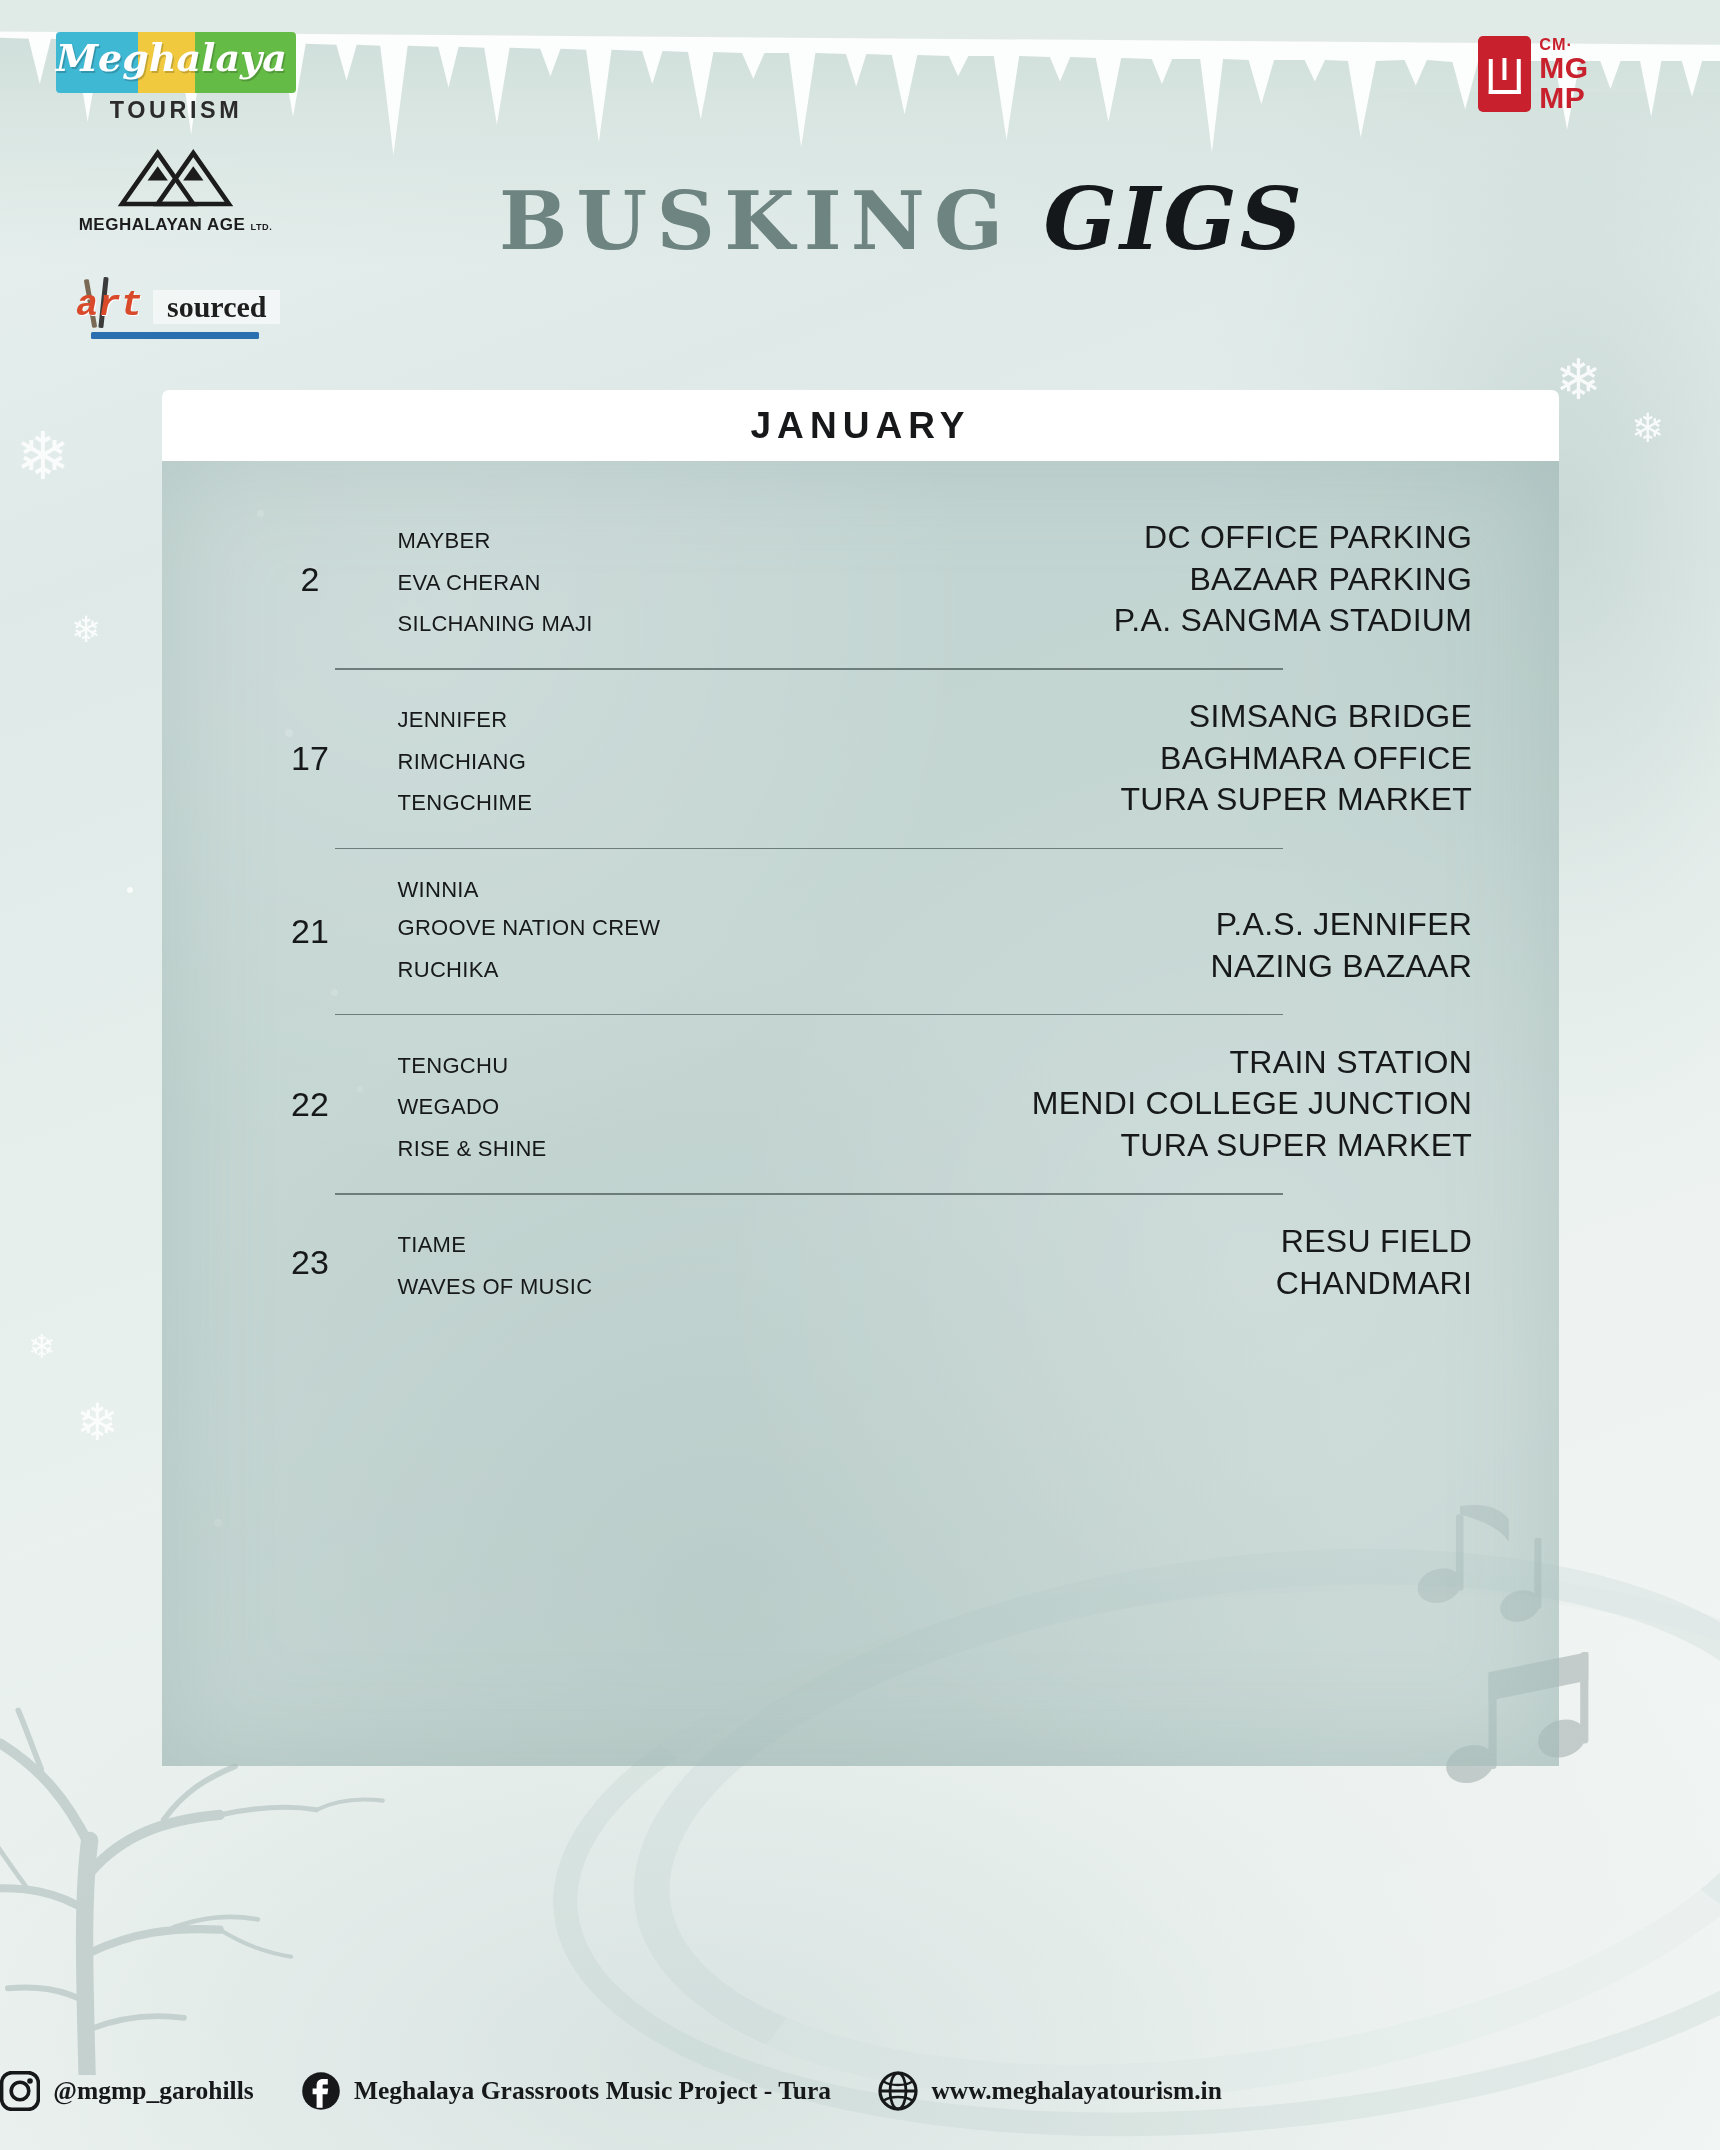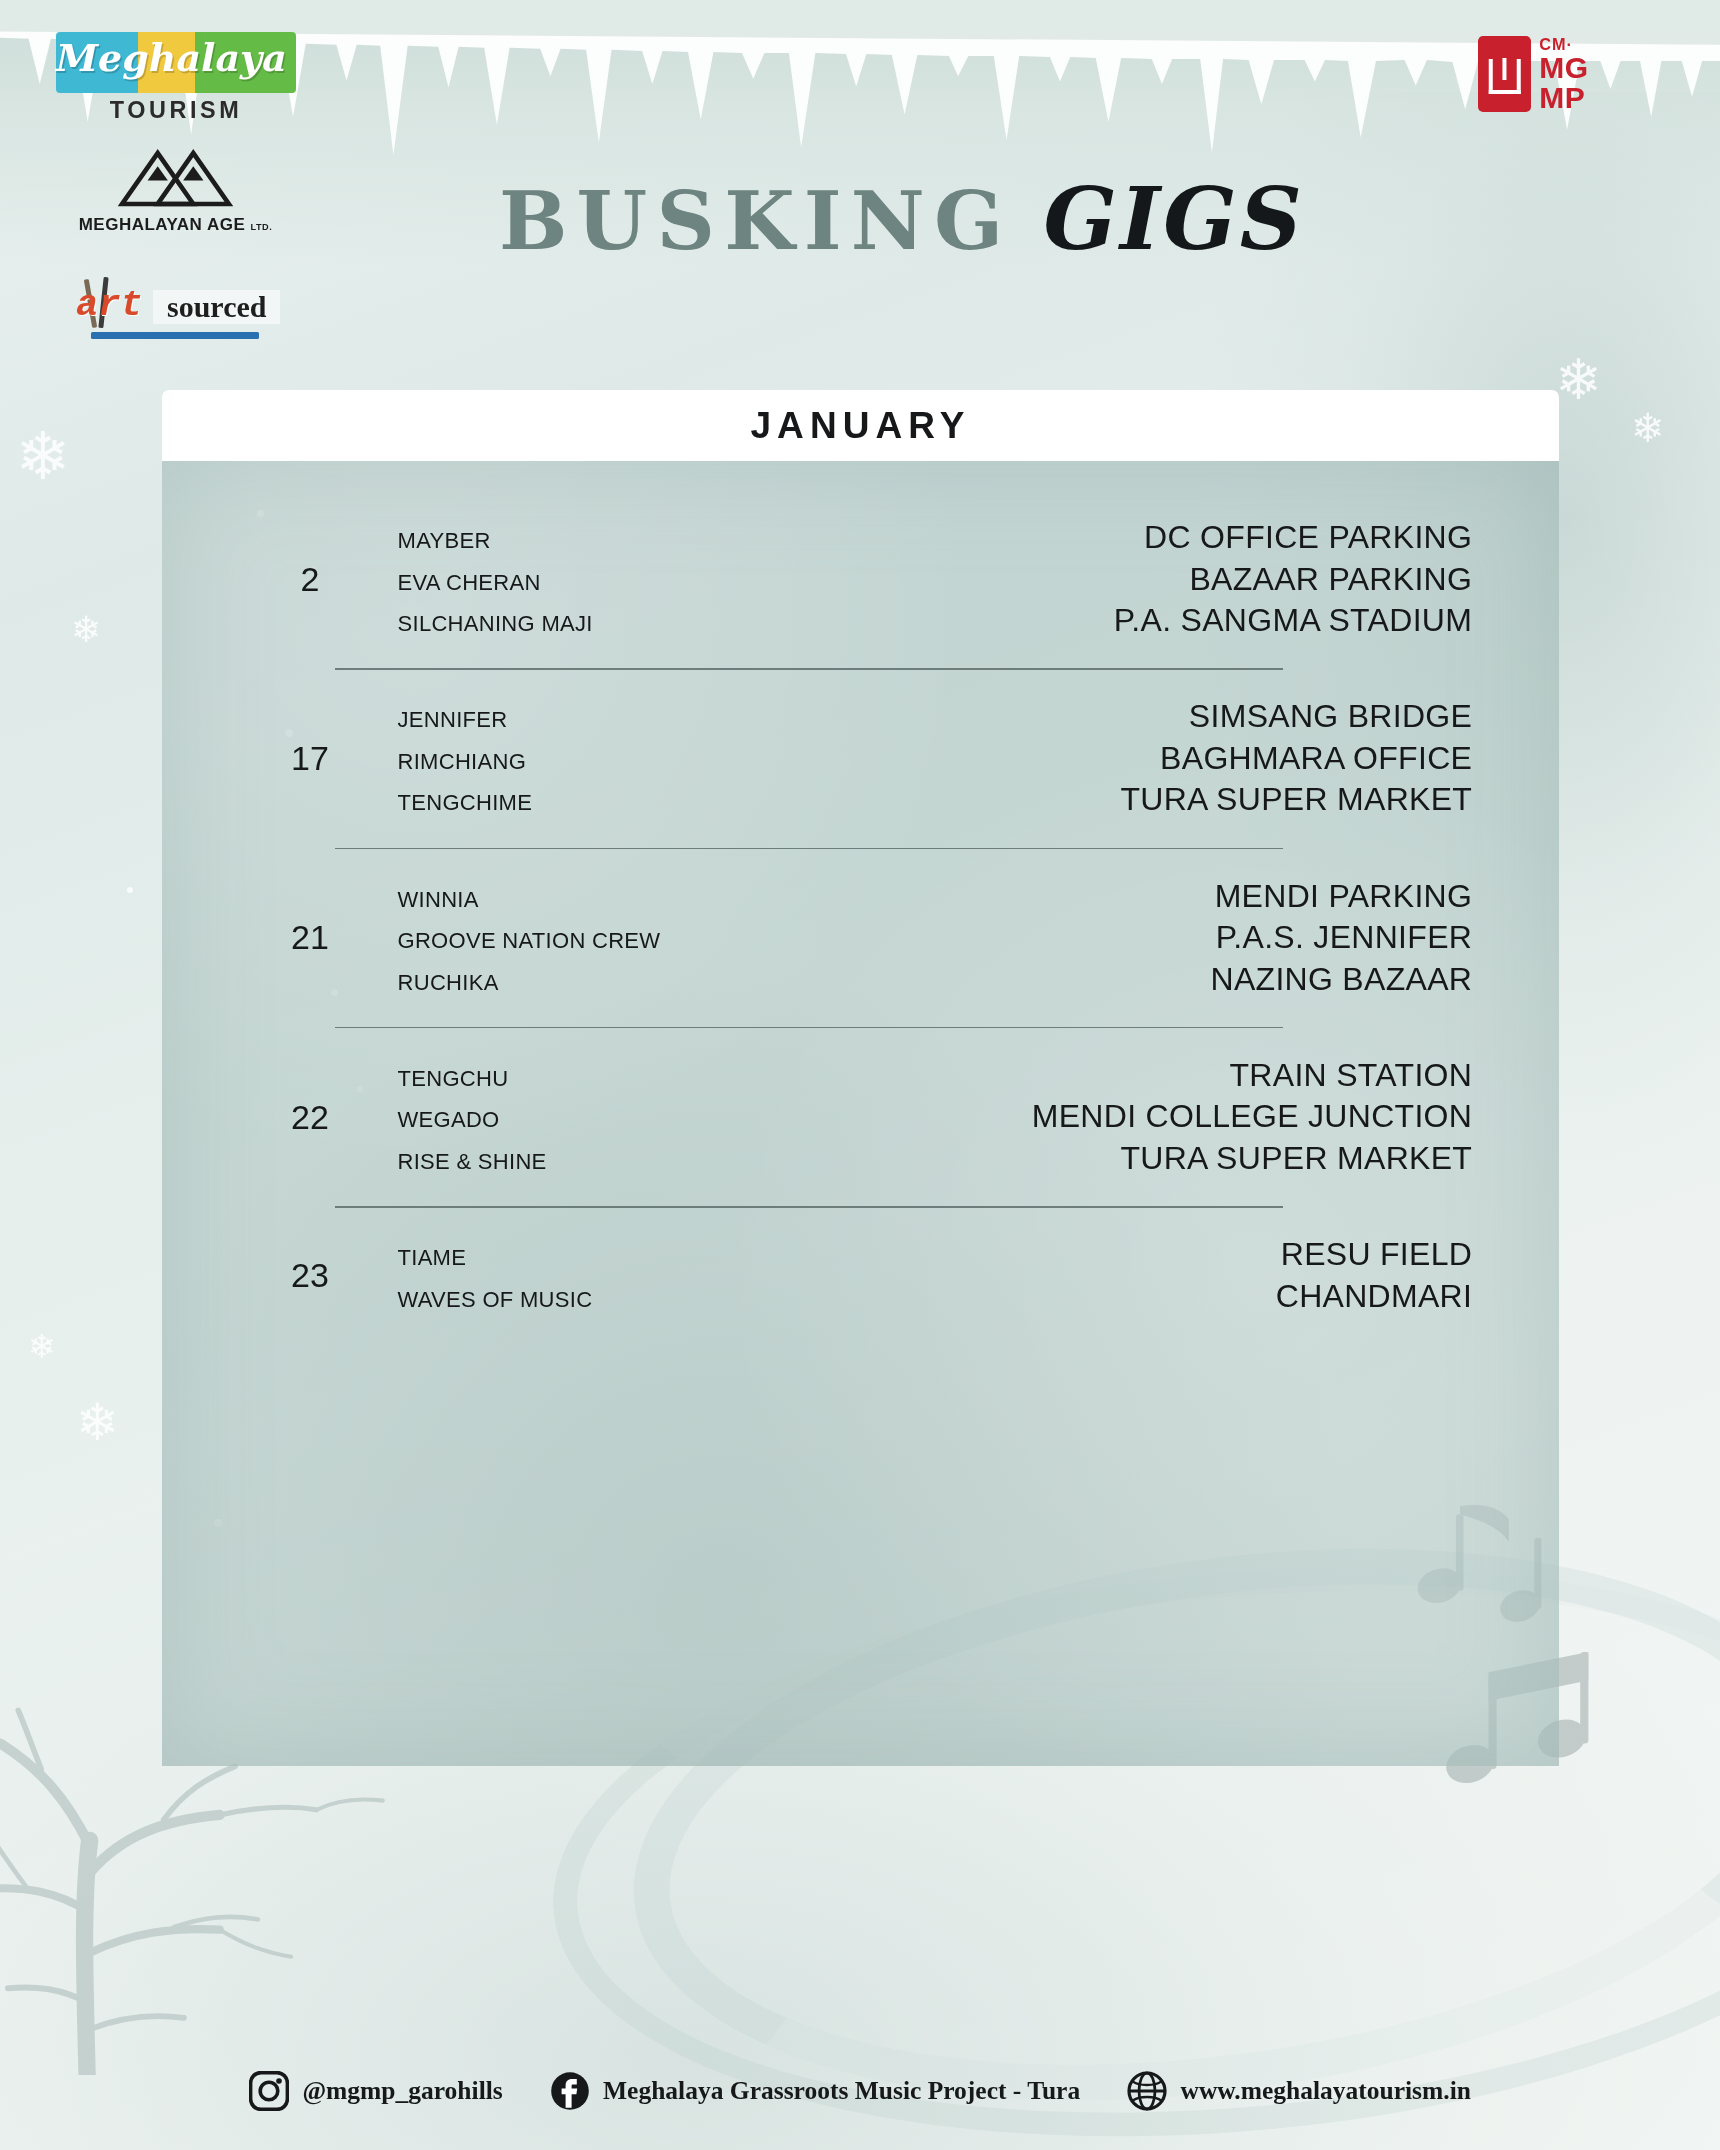--- a/index.html
+++ b/index.html
@@ -321,21 +321,20 @@
     opacity: 0.85;
   }
 
   
   .footer {
     position: absolute;
     left: 0; bottom: 40px;
     width: 1720px;
     display: flex;
     align-items: center;
-    justify-content: center;
     gap: 47px;
   }
   .f-item {
     display: flex;
     align-items: center;
     gap: 13.3px;
   }
   .f-item .f-label {
     font-size: 25.5px;
     font-weight: bold;
@@ -530,21 +529,20 @@
             <div class="venue">TURA SUPER MARKET</div>
           </div>
         </div>
       </div>
       <div class="divider"></div>
       <div class="day-block">
         <div class="day-num">21</div>
         <div class="day-rows">
           <div class="gig-row">
             <div class="artist">WINNIA</div>
-            <div class="venue">MENDI PARKING</div>
           </div>
           <div class="gig-row">
             <div class="artist">GROOVE NATION CREW</div>
             <div class="venue">P.A.S. JENNIFER</div>
           </div>
           <div class="gig-row">
             <div class="artist">RUCHIKA</div>
             <div class="venue">NAZING BAZAAR</div>
           </div>
         </div>

